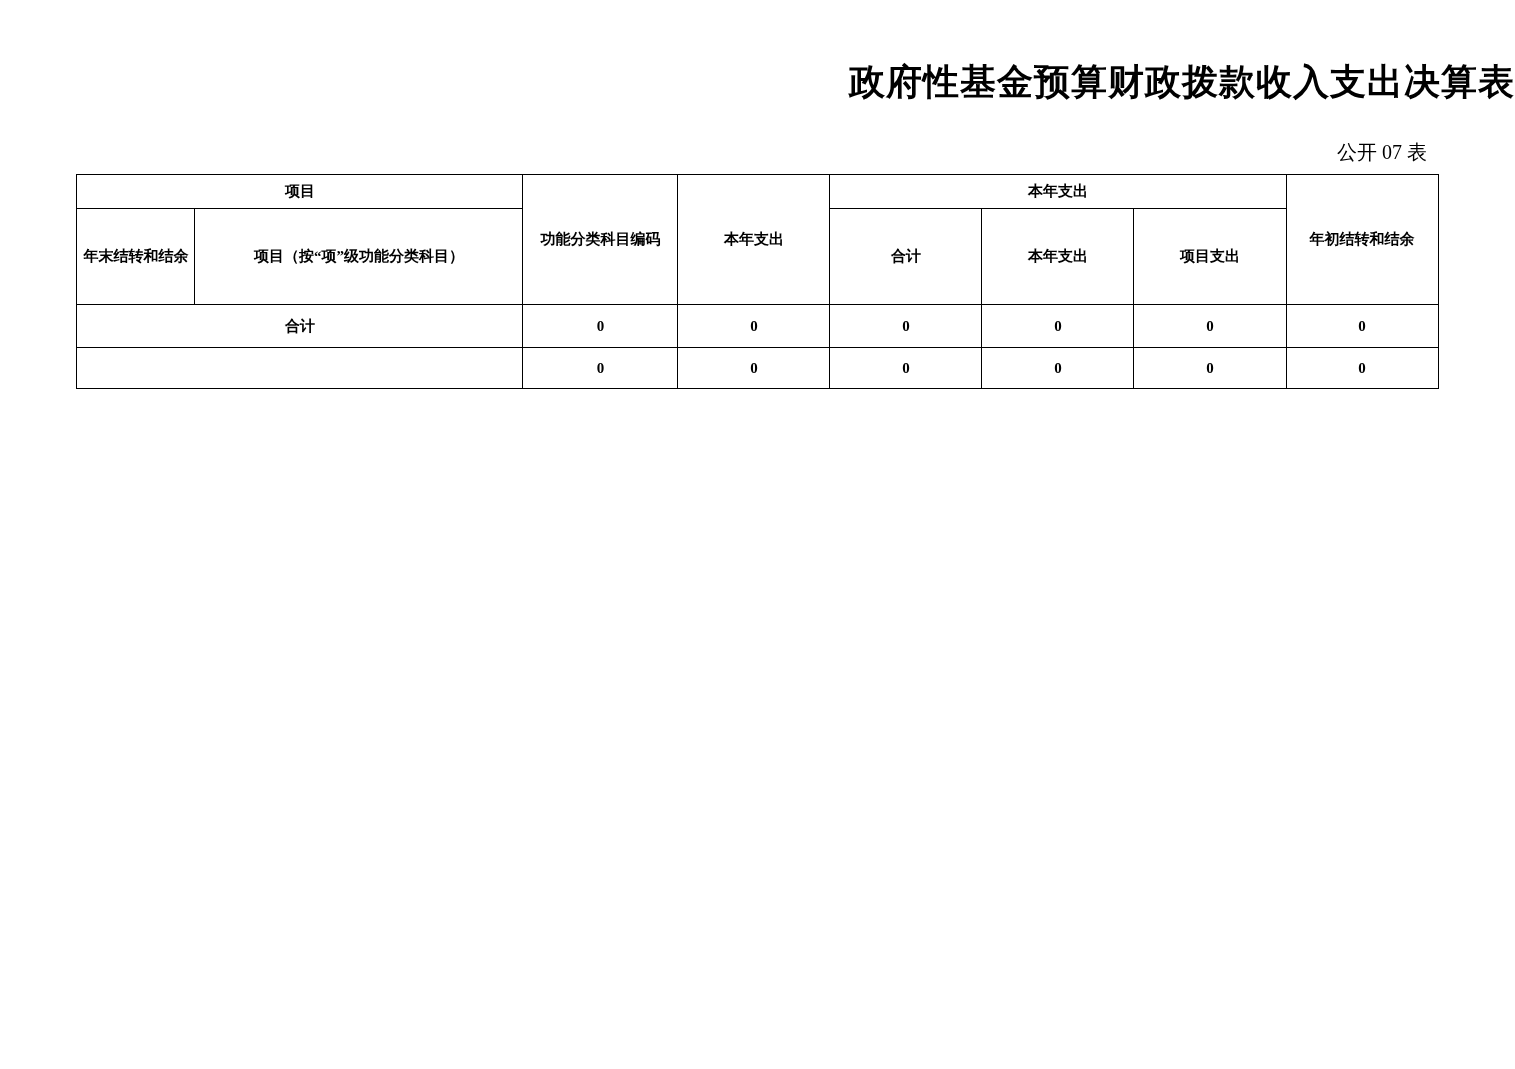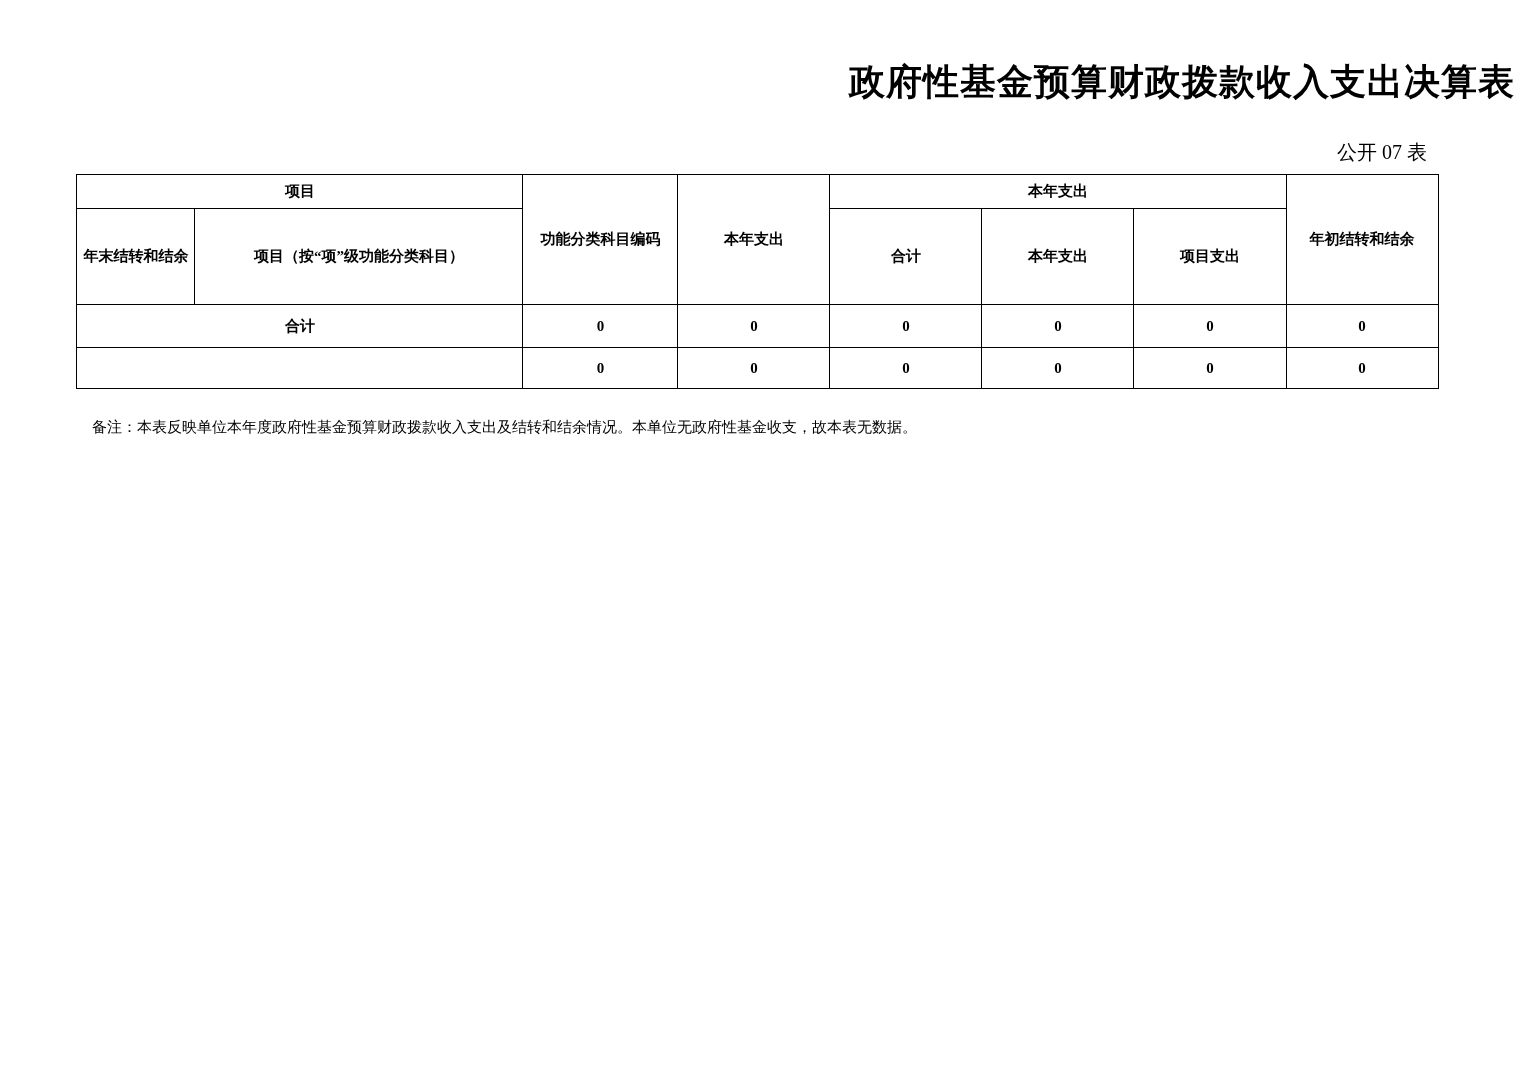--- a/index.html
+++ b/index.html
@@ -140,15 +140,14 @@
         <td class="num">0</td>
         <td class="num">0</td>
         <td class="num">0</td>
         <td class="num">0</td>
         <td class="num">0</td>
         <td class="num">0</td>
       </tr>
     </tbody>
   </table>
 
-  <div class="note">备注：本表反映单位本年度政府性基金预算财政拨款收入支出及结转和结余情况。本单位无政府性基金收支，故本表无数据。</div>
 
 </div>
 
 </body></html>

